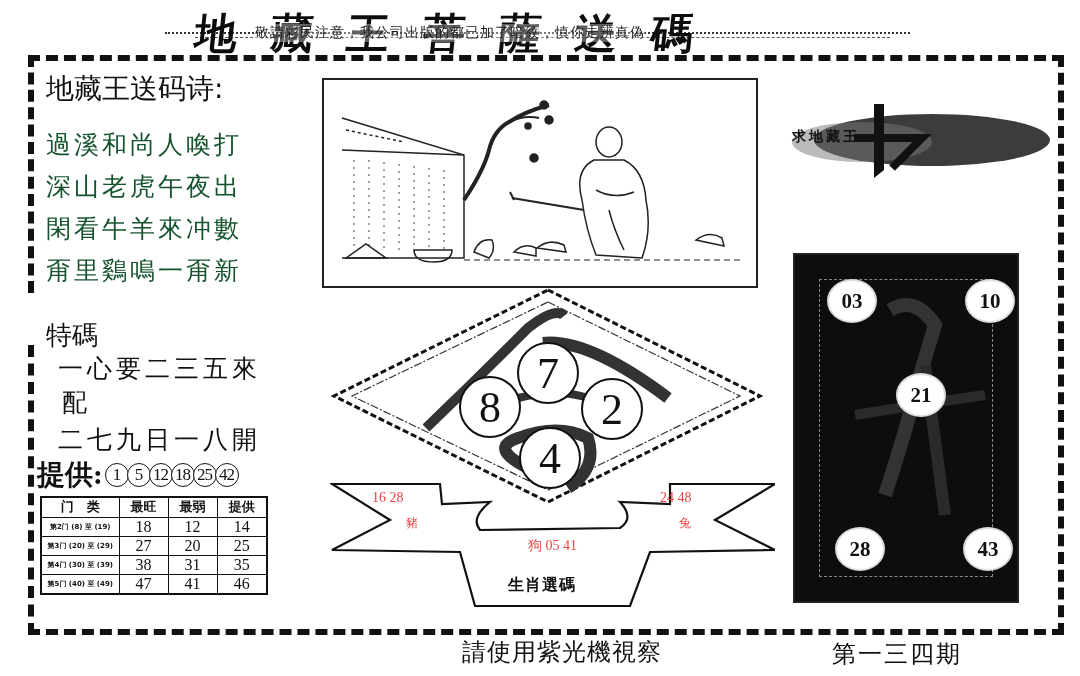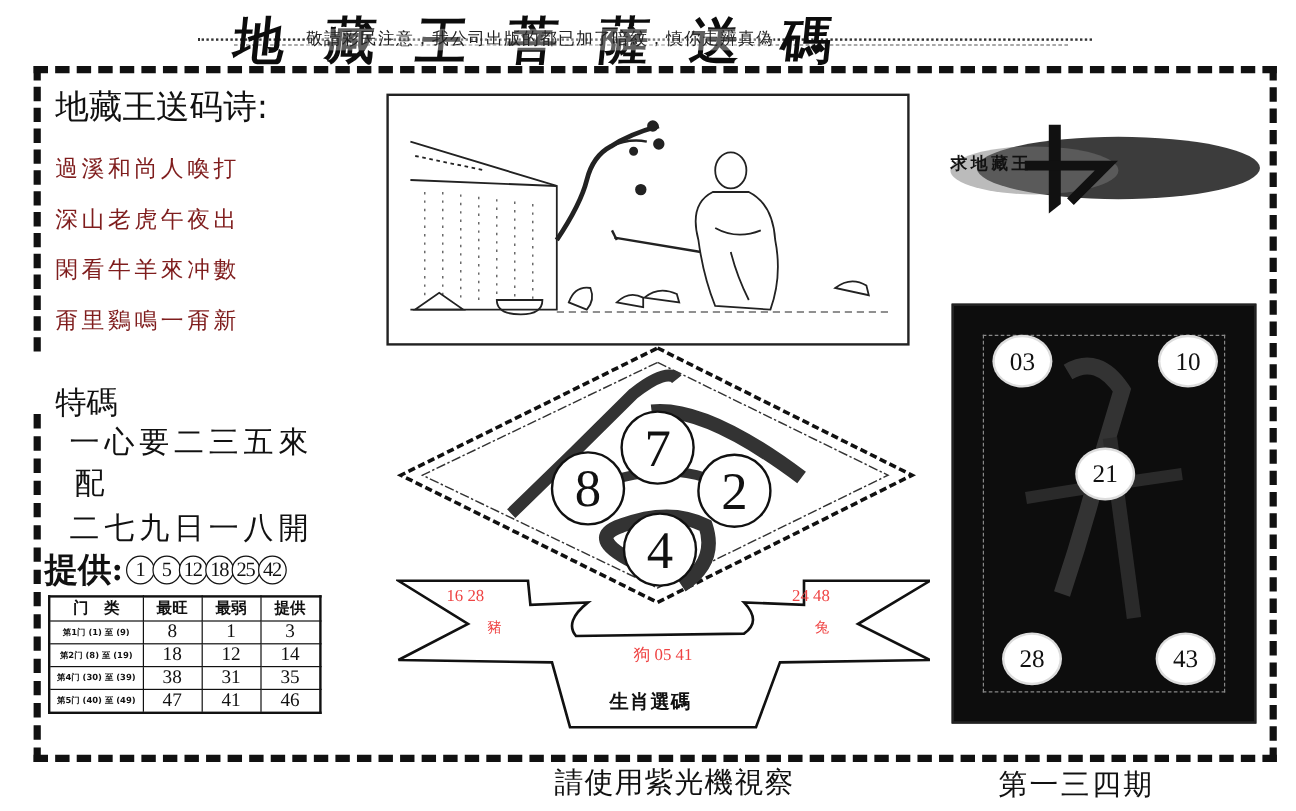--- a/index.html
+++ b/index.html
@@ -15,21 +15,21 @@
 
   
   .frame-top { position: absolute; left: 28px; top: 55px; width: 1036px; border-top: 6px dashed #111; }
   .frame-bottom { position: absolute; left: 28px; top: 629px; width: 1036px; border-top: 6px dashed #111; }
   .frame-left-a { position: absolute; left: 28px; top: 55px; height: 238px; border-left: 6px dashed #111; }
   .frame-left-b { position: absolute; left: 28px; top: 345px; height: 290px; border-left: 6px dashed #111; }
   .frame-right { position: absolute; left: 1058px; top: 55px; height: 580px; border-left: 6px dashed #111; }
 
   
   .poem-title { position: absolute; left: 46px; top: 70px; font-family: "DejaVu Sans", sans-serif; font-size: 28px; color: #111; }
-  .poem-line { position: absolute; left: 46px; font-family: "DejaVu Sans", sans-serif; font-size: 19px; letter-spacing: 3px; color: #7f1d1d; }
+  .poem-line { position: absolute; left: 46px; font-family: "DejaVu Sans", sans-serif; font-size: 25px; letter-spacing: 3px; color: #14532d; }
 
   
   .tm-title { position: absolute; left: 46px; top: 318px; font-family: "DejaVu Sans", sans-serif; font-size: 26px; }
   .tm-line { position: absolute; font-family: Liberation Sans, sans-serif; font-size: 25px; letter-spacing: 4px; }
 
   .provide { position: absolute; left: 37px; top: 456px; display: flex; align-items: center; }
   .provide-label { font-family: "DejaVu Sans", sans-serif; font-size: 28px; font-weight: bold; }
   .provide-colon { font-size: 26px; font-weight: bold; margin-right: 2px; }
   .ball-sm { display: inline-flex; width: 24px; height: 24px; border: 1.5px solid #111; border-radius: 50%; align-items: center; justify-content: center; font-family: "Liberation Serif", serif; font-size: 17px; margin-right: -2px; background: #fff; letter-spacing: -1px; }
 
@@ -41,21 +41,21 @@
   .tbl td.rowlabel { font-family: "DejaVu Sans", sans-serif; font-size: 7px; font-weight: bold; width: 78px; letter-spacing: 0; }
 
   
   .illus { position: absolute; left: 322px; top: 78px; width: 436px; height: 210px; border: 2px solid #222; background: #fff; overflow: hidden; }
 
   
   .seal { position: absolute; left: 782px; top: 98px; width: 272px; height: 82px; }
   .seal-text { position: absolute; left: 10px; top: 30px; font-family: "DejaVu Sans", sans-serif; font-size: 14px; font-weight: bold; letter-spacing: 3px; }
 
   
-  .dark { position: absolute; left: 793px; top: 253px; width: 254px; height: 350px; background: #0d0d0d; border: 2px solid #222; overflow: hidden; }
+  .dark { position: absolute; left: 793px; top: 253px; width: 226px; height: 350px; background: #0d0d0d; border: 2px solid #222; overflow: hidden; font-weight: bold; }
   .dark-inner { position: absolute; left: 24px; top: 24px; right: 24px; bottom: 24px; border: 1px dashed #888; }
   .ball-lg { position: absolute; width: 46px; height: 40px; border-radius: 50%; background: #fff; display: flex; align-items: center; justify-content: center; font-family: "Liberation Serif", serif; font-size: 21px; color: #111; box-shadow: 0 0 0 2px #ddd; }
 
   
   .diamond { position: absolute; left: 328px; top: 288px; width: 440px; height: 220px; }
   .ball-md { position: absolute; width: 62px; height: 62px; border-radius: 50%; background: #fff; border: 2px solid #111; display: flex; align-items: center; justify-content: center; font-family: "Liberation Serif", serif; font-size: 44px; color: #111; }
 
   
   .zodiac { position: absolute; left: 330px; top: 478px; width: 445px; height: 130px; }
   .z-text { position: absolute; font-family: "Liberation Serif", serif; font-size: 14px; color: #ef4444; white-space: nowrap; }
@@ -108,30 +108,30 @@
   <thead>
     <tr>
       <th>门　类</th>
       <th>最旺</th>
       <th>最弱</th>
       <th>提供</th>
     </tr>
   </thead>
   <tbody>
     <tr>
-      <td class="rowlabel">第1门 (1) 至 (9)</td>
-      <td>8</td>
-      <td>1</td>
-      <td>3</td>
-    </tr>
-    <tr>
       <td class="rowlabel">第2门 (8) 至 (19)</td>
       <td>18</td>
       <td>12</td>
       <td>14</td>
+    </tr>
+    <tr>
+      <td class="rowlabel">第3门 (20) 至 (29)</td>
+      <td>27</td>
+      <td>20</td>
+      <td>25</td>
     </tr>
     <tr>
       <td class="rowlabel">第4门 (30) 至 (39)</td>
       <td>38</td>
       <td>31</td>
       <td>35</td>
     </tr>
     <tr>
       <td class="rowlabel">第5门 (40) 至 (49)</td>
       <td>47</td>

